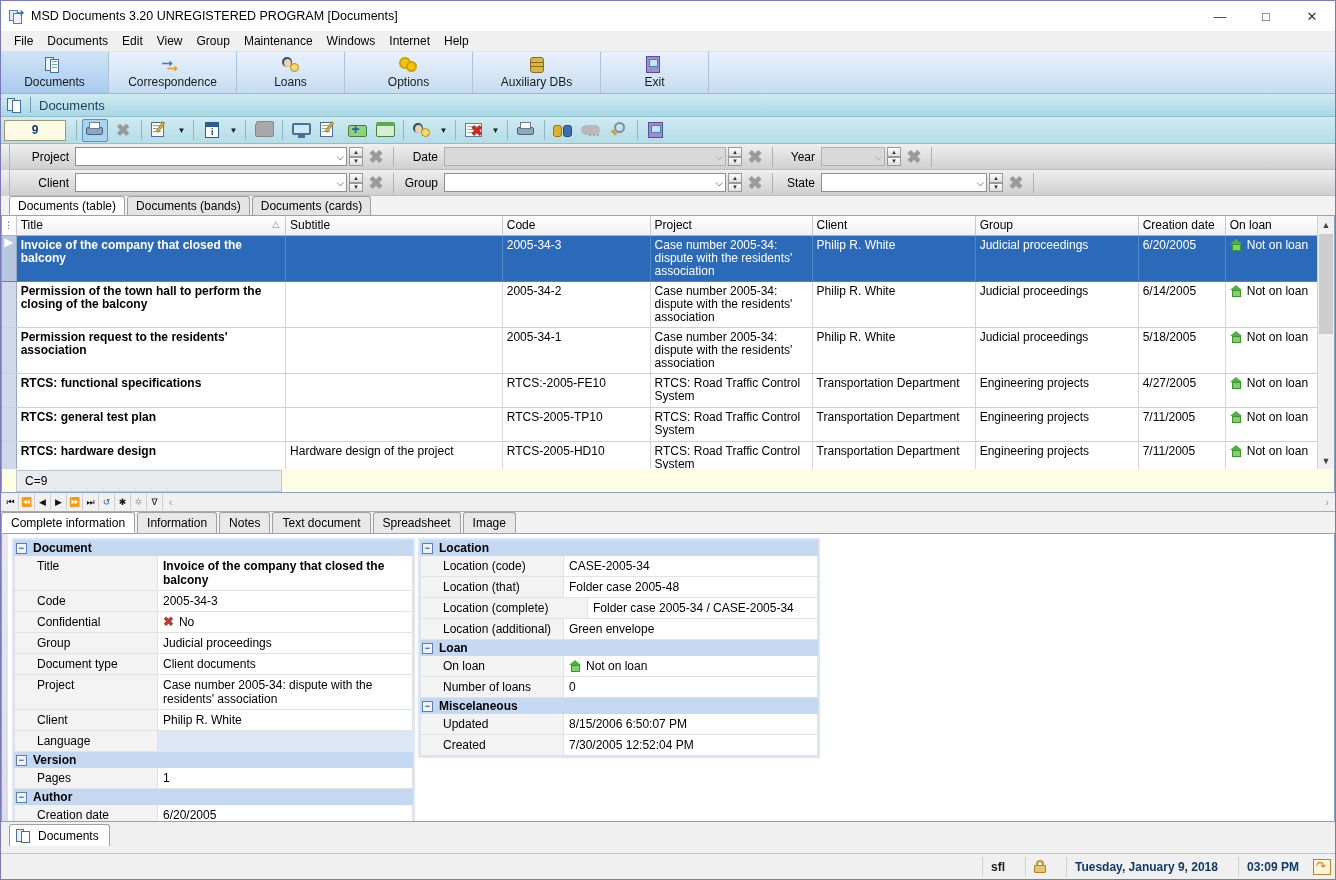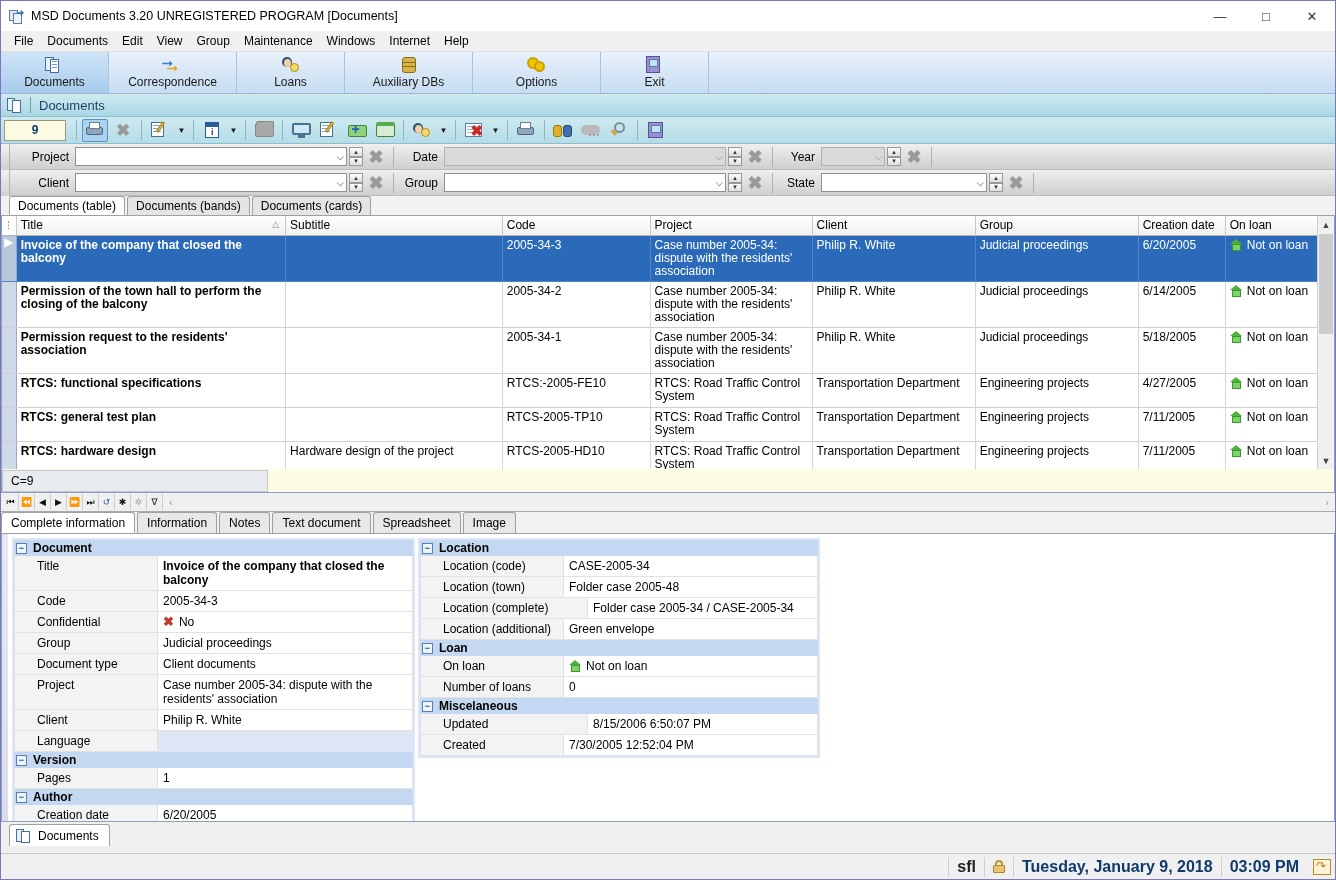--- a/index.html
+++ b/index.html
@@ -249,21 +249,21 @@
   .loanicon .roof { position:absolute; left:0; top:0; width:0;height:0;
     border-left:6px solid transparent;border-right:6px solid transparent;border-bottom:5px solid #4bb23b;}
   .loanicon .base { position:absolute; left:2px; top:5px; width:9px;height:7px;background:#7bd36a;border:1px solid #3d9330;}
 
   
   .sumrow {
     height: 24px; background:#fdfde4; display:flex; align-items:center;
     border-left:1px solid #8aa0c0; border-right:1px solid #8aa0c0; border-bottom:1px solid #8aa0c0;
   }
   .sumcell1 {
-    width: 266px; height:22px; margin-left:0; background:#e9ecef; border:1px solid #c2c6cb;
+    width: 266px; height:22px; margin-left:14px; background:#e9ecef; border:1px solid #c2c6cb;
     display:flex; align-items:center; padding-left:8px; font-size:12px; color:#000;
   }
   .navbar {
     height: 19px; background:#f0f0f0; display:flex; align-items:center;
     border-bottom:1px solid #a9a9a9; padding-left:2px;
   }
   .navbtn {
     width: 16px; height:16px; display:flex; align-items:center; justify-content:center;
     font-size: 9px; color:#111; border-right:1px solid #cfcfcf;
   }
@@ -323,21 +323,21 @@
   .wintab .ic { width:16px; height:14px; position:relative; }
   .wintab .ic .a{position:absolute;left:0;top:0;width:8px;height:13px;background:#e9f2fb;border:1px solid #456f9e;}
   .wintab .ic .b{position:absolute;left:5px;top:2px;width:9px;height:12px;background:#fff;border:1px solid #456f9e;}
   .statusbar {
     position:absolute; left:0; right:0; bottom:0; height: 26px;
     background:#f0f0f0; border-top:1px solid #c6c6c6;
     display:flex; align-items:center; justify-content:flex-end; padding-right:4px;
   }
   .sbcell {
     height: 20px; display:flex; align-items:center; padding: 0 8px;
-    border-left:1px solid #cfcfcf; font-size:16px; color:#103a6b; font-weight:bold;
+    border-left:1px solid #cfcfcf; font-size:12px; color:#103a6b; font-weight:bold;margin-left:12px;
   }
   .sbcell.plain { font-weight:bold; color:#222; }
   .lockicon { width:12px; height:13px; position:relative; }
   .lockicon .bd { position:absolute; left:0; bottom:0; width:12px;height:8px;background:#e8c46a;border:1px solid #a3862f;border-radius:1px;}
   .lockicon .sh { position:absolute; left:2px; top:0; width:8px;height:6px;border:2px solid #b8962f;border-bottom:none;border-radius:4px 4px 0 0;}
   .sbicon { width:18px; height:16px; position:relative; margin-left:6px; }
   .sbicon .sq { position:absolute; inset:0; border:1px solid #b68a2a; background:#fdf3d8; }
   .sbicon .ar { position:absolute; left:3px; top:1px; color:#cc7a12; font-size:12px; line-height:12px; }
 
   
@@ -405,32 +405,32 @@
     </div>
     <div class="bigbtn">
       <div class="ic ic-loan">
           <div class="head"></div>
           <div class="face"></div>
           <div class="clk"></div>
         </div>
       <div class="lbl">Loans</div>
     </div>
     <div class="bigbtn wide">
+      <div class="ic ic-opt">
+          <div class="g"></div>
+          <div class="g2"></div>
+        </div>
+      <div class="lbl">Options</div>
+    </div>
+    <div class="bigbtn wide">
       <div class="ic ic-db">
           <div class="d"></div>
           <div class="l"></div>
         </div>
       <div class="lbl">Auxiliary DBs</div>
-    </div>
-    <div class="bigbtn wide">
-      <div class="ic ic-opt">
-          <div class="g"></div>
-          <div class="g2"></div>
-        </div>
-      <div class="lbl">Options</div>
     </div>
     <div class="bigbtn">
       <div class="ic ic-exit">
           <div class="dr"></div>
           <div class="win"></div>
         </div>
       <div class="lbl">Exit</div>
     </div>
     <div style="flex:1"></div>
   </div>
@@ -852,21 +852,21 @@
     <div class="panel" style="left:416px; width:402px;">
       <div class="grp">
         <span class="exp">−</span>
         <span>Location</span>
       </div>
       <div class="kv">
         <div class="k" style="width:144px">Location (code)</div>
         <div class="v">CASE-2005-34</div>
       </div>
       <div class="kv">
-        <div class="k" style="width:144px">Location (town)</div>
+        <div class="k" style="width:144px">Location (that)</div>
         <div class="v">Folder case 2005-48</div>
       </div>
       <div class="kv">
         <div class="k" style="width:168px">Location (complete)</div>
         <div class="v">Folder case 2005-34 / CASE-2005-34</div>
       </div>
       <div class="kv">
         <div class="k" style="width:144px">Location (additional)</div>
         <div class="v">Green envelope</div>
       </div>
@@ -884,21 +884,21 @@
       <div class="kv">
         <div class="k" style="width:144px">Number of loans</div>
         <div class="v">0</div>
       </div>
 
       <div class="grp">
         <span class="exp">−</span>
         <span>Miscelaneous</span>
       </div>
       <div class="kv">
-        <div class="k" style="width:168px">Updated</div>
+        <div class="k" style="width:144px">Updated</div>
         <div class="v">8/15/2006 6:50:07 PM</div>
       </div>
       <div class="kv">
         <div class="k" style="width:144px">Created</div>
         <div class="v">7/30/2005 12:52:04 PM</div>
       </div>
     </div>
   </div>
 
   <div class="winbar">

